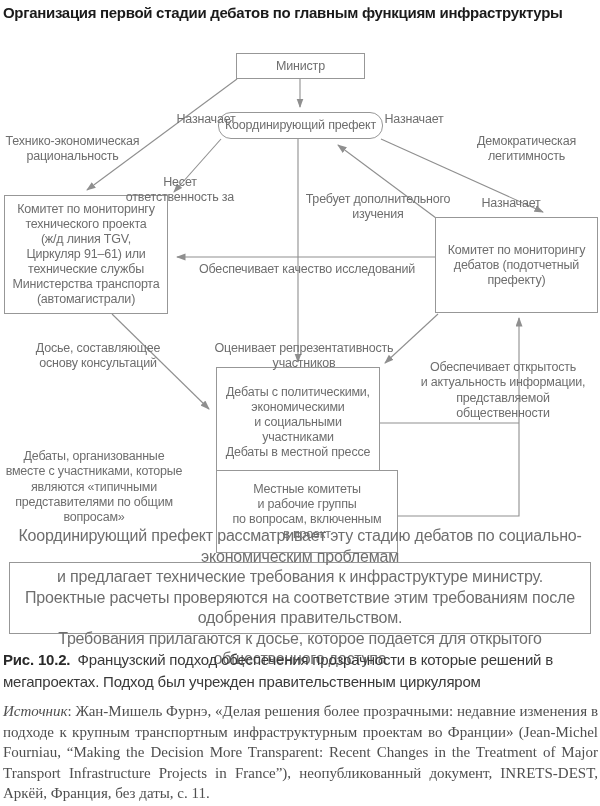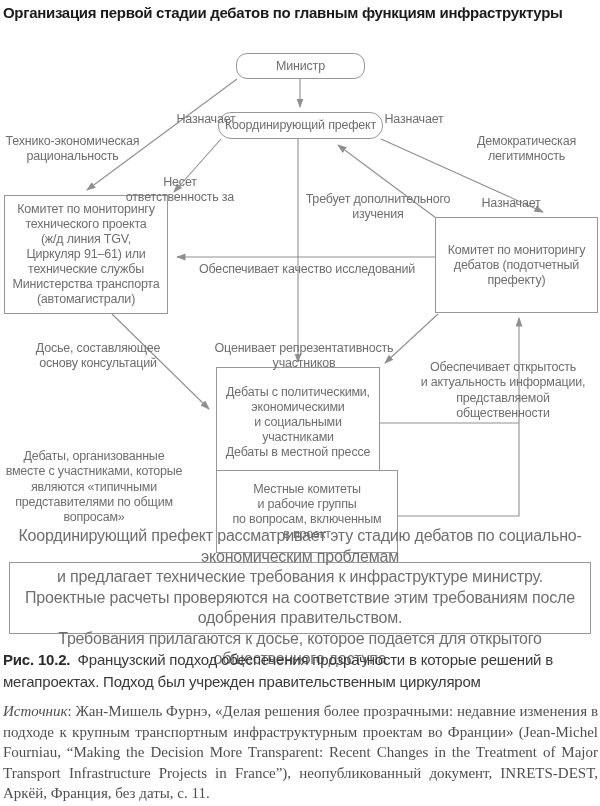--- a/index.html
+++ b/index.html
@@ -92,21 +92,21 @@
       <line x1="381" y1="139" x2="543" y2="212" marker-end="url(#ah)"></line>
       <line x1="436" y1="218" x2="338" y2="145" marker-end="url(#ah)"></line>
       <line x1="435" y1="257" x2="177" y2="257" marker-end="url(#ah)"></line>
       <line x1="112" y1="314" x2="209" y2="409" marker-end="url(#ah)"></line>
       <line x1="438" y1="314" x2="385" y2="363" marker-end="url(#ah)"></line>
       <path d="M380,516 L519,516 L519,318" marker-end="url(#ah)"></path>
       <line x1="380" y1="423" x2="519" y2="423"></line>
     </g>
   </svg>
 
-  <div class="node" style="left:236px; top:53px;  width:129px; height:26px;border-radius:11px;">Министр</div>
+  <div class="node" style="left:236px; top:53px;  width:129px; height:26px;">Министр</div>
   <div class="node" style="left:218px; top:112px; width:165px; height:27px;border-radius:13px;">Координирующий префект</div>
   <div class="node" style="left:4px;   top:195px; width:164px; height:119px;">Комитет по мониторингу
 технического проекта
 (ж/д линия TGV,
 Циркуляр 91–61) или
 технические службы
 Министерства транспорта
 (автомагистрали)</div>
   <div class="node" style="left:435px; top:217px; width:163px; height:96px;">Комитет по мониторингу
 дебатов (подотчетный

